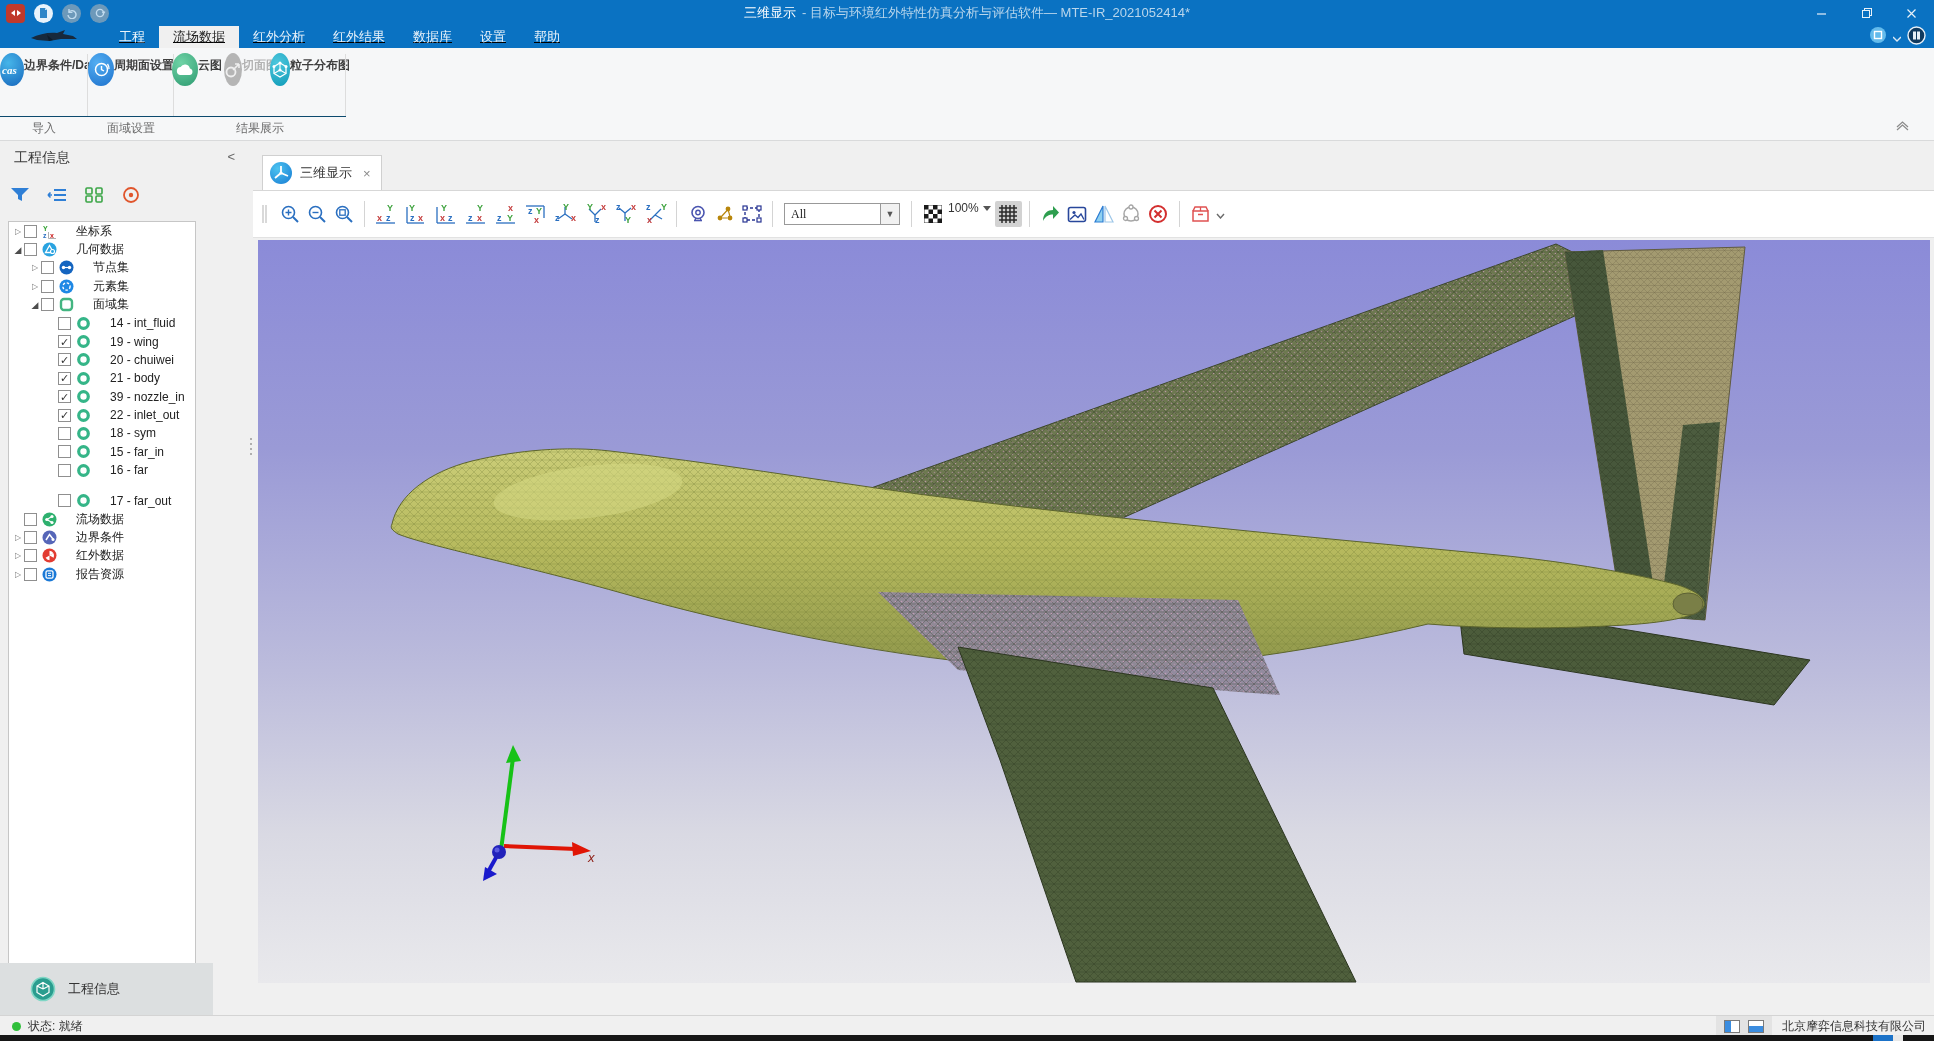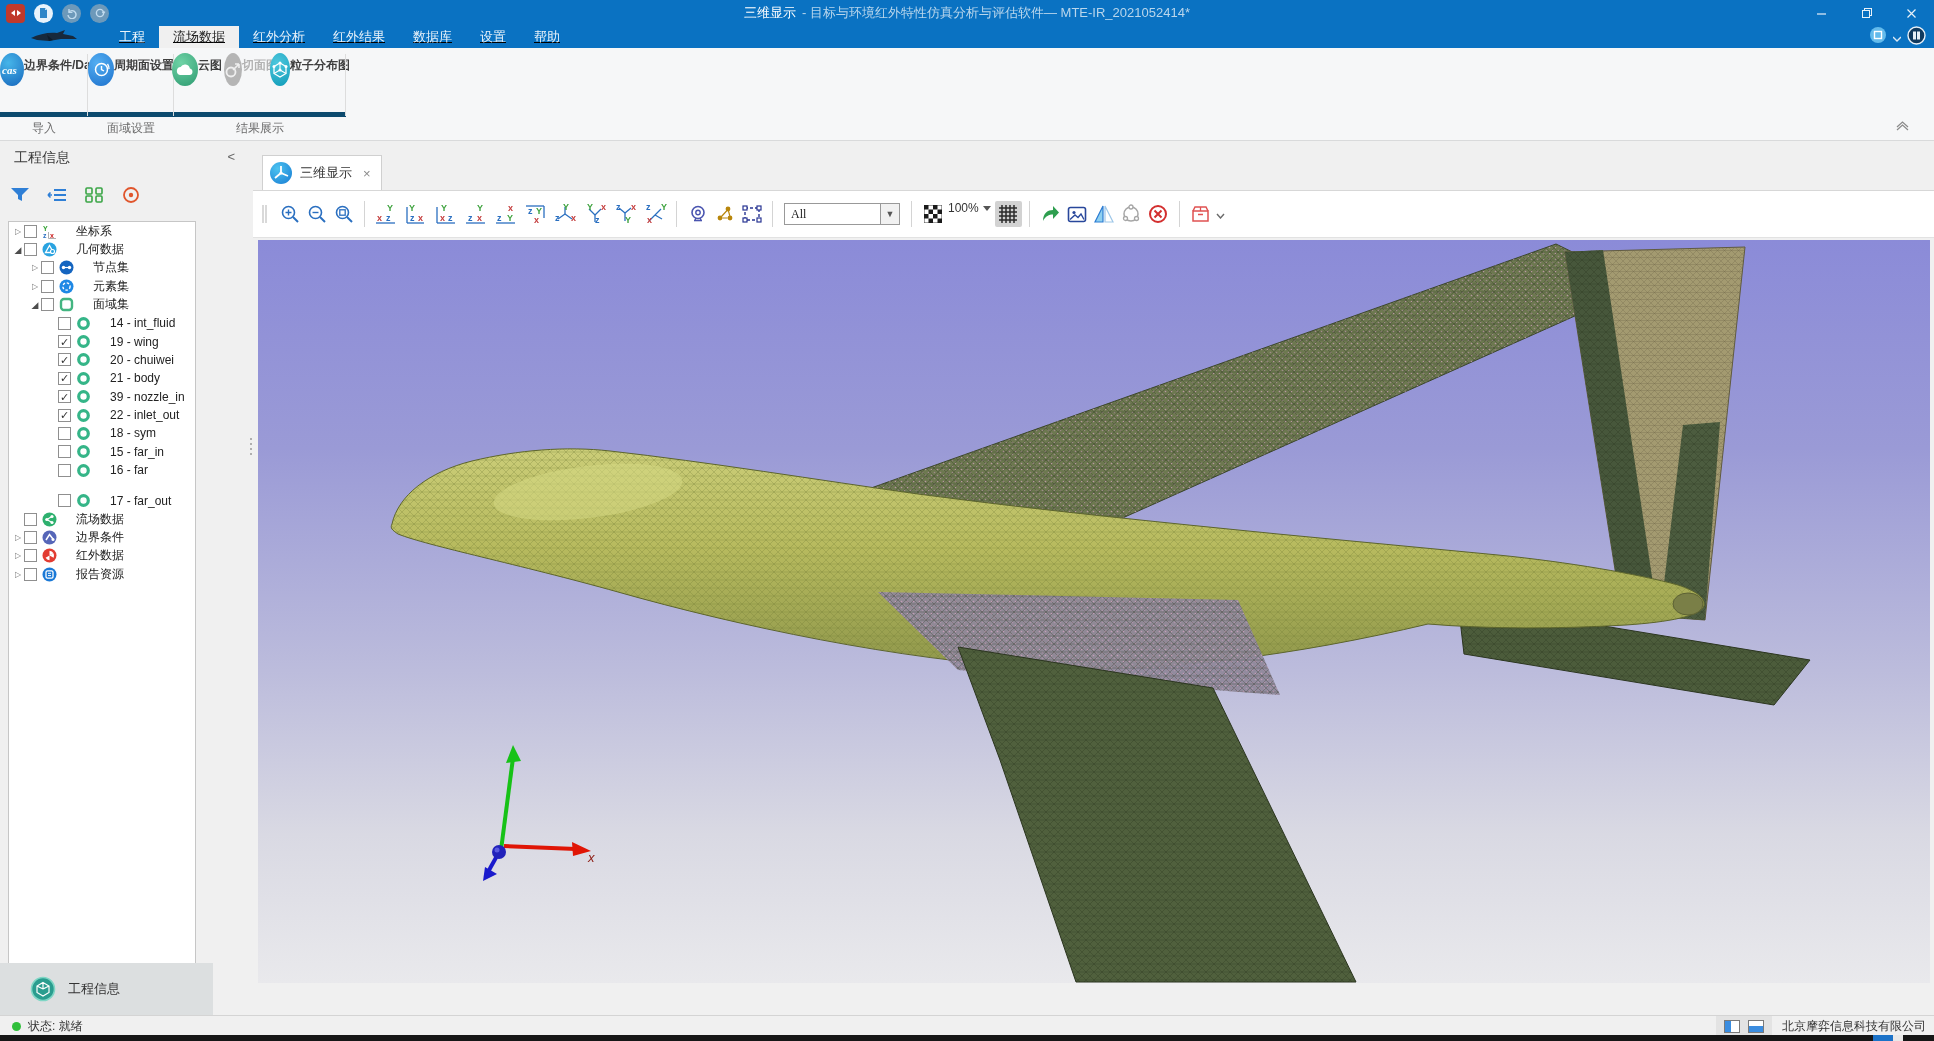--- a/index.html
+++ b/index.html
@@ -25,21 +25,21 @@
 
   
   #ribbon { position:absolute; left:0; top:48px; width:1934px; height:93px; background:#f6f7f8; border-bottom:1px solid #d9dadb; }
   .rgroup { position:absolute; top:0; height:92px; }
   .rgroup .sep { position:absolute; right:0; top:6px; bottom:24px; width:1px; background:#dddddd; }
   .ricons { display:flex; justify-content:center; gap:2px; padding-top:5px; }
   .rbtn { display:flex; flex-direction:row; width:100%;font-weight:bold; }
   .rbtn .circ { width:33px; height:33px; border-radius:50%; display:flex; align-items:center; justify-content:center; }
   .rbtn .rlab { font-size:12px; color:#3f3f3f; margin-top:4px; white-space:nowrap; }
   .rbtn.disabled .rlab { color:#b3b3b3; }
-  .glabel { position:absolute; bottom:3px; left:0; right:0; text-align:center; font-size:12px; color:#6c6c6c; border-top:5px solid #0c4a6e; padding-top:3px; }
+  .glabel { position:absolute; bottom:3px; left:0; right:0; text-align:center; font-size:12px; color:#6c6c6c; border-top:1px solid #0c4a6e; padding-top:3px; }
   #ribbon-collapse { position:absolute; right:24px; bottom:4px; }
 
   
   #dock { position:absolute; left:0; top:141px; width:253px; height:874px; background:#f0f0f0; }
   #dock-header { position:absolute; left:14px; top:8px; font-size:14px; color:#3a3a3a; }
   #dock-collapse { position:absolute; right:18px; top:8px; color:#666; font-size:13px; }
   #dock-tools { position:absolute; left:8px; top:42px; display:flex; gap:13px; align-items:center; }
   .dtool { width:24px; height:24px; display:flex; align-items:center; justify-content:center; }
   #tree-box { position:absolute; left:8px; top:80px; width:188px; height:743px; background:#ffffff; border:1px solid #c6c6c6; overflow:hidden; }
   .trow { height:18.4px; display:flex; align-items:center; font-size:12px; color:#222; white-space:nowrap; }

